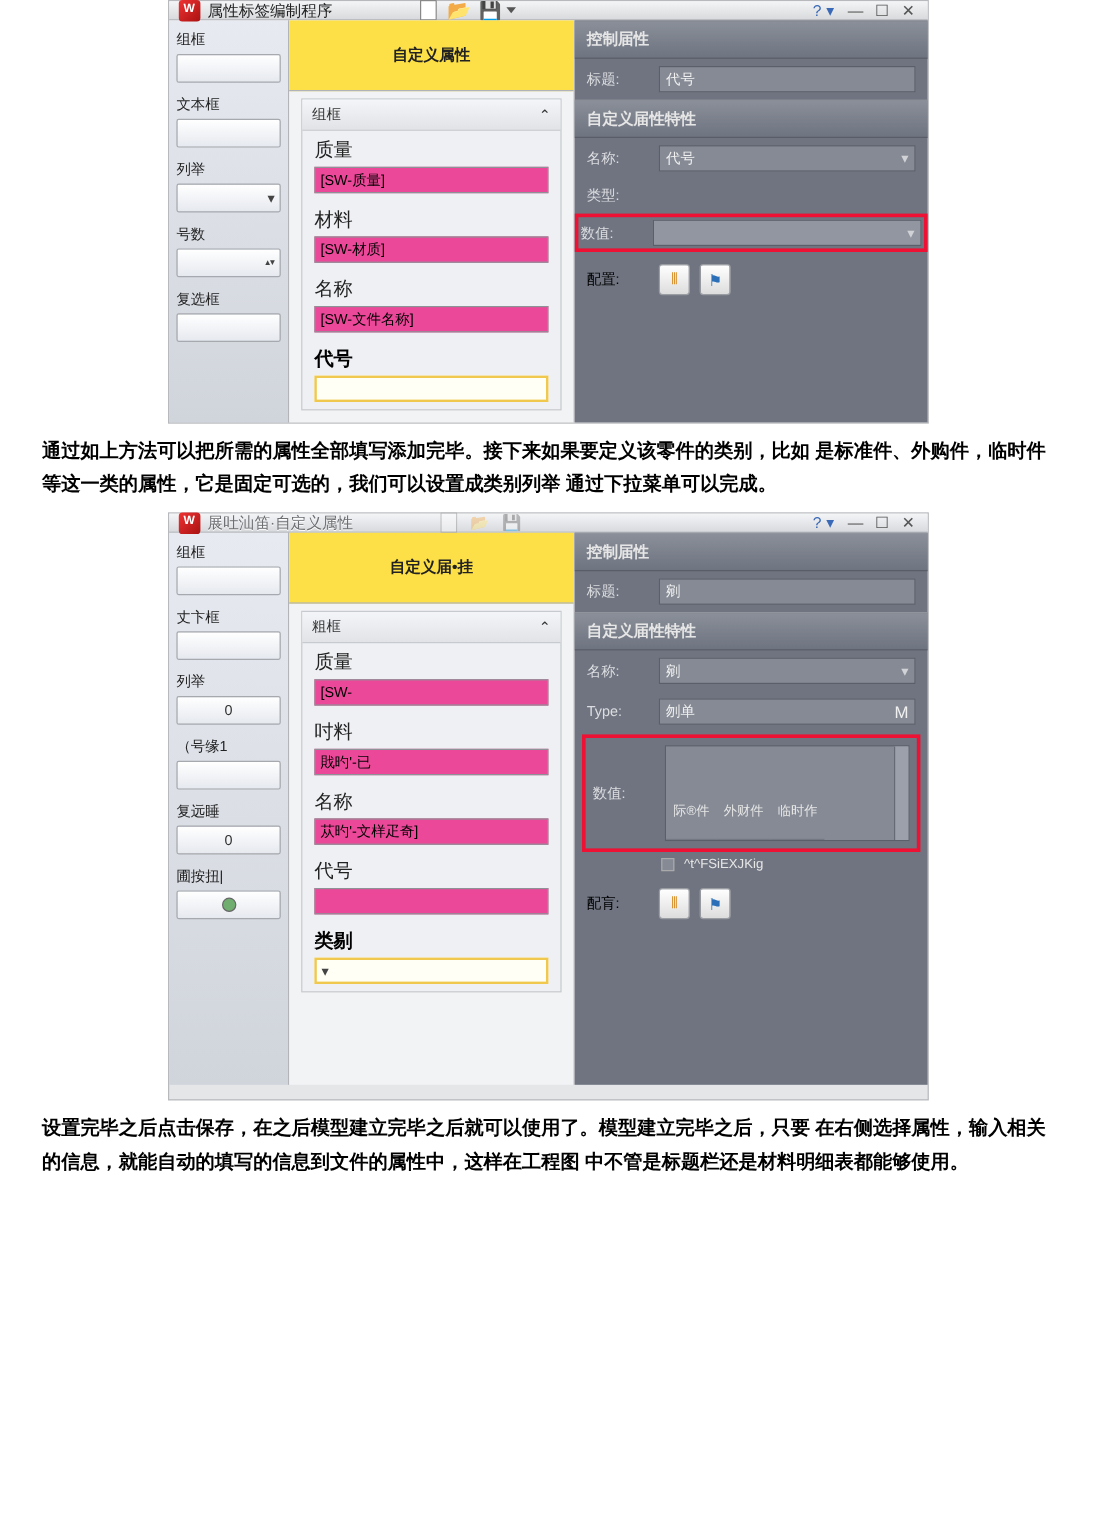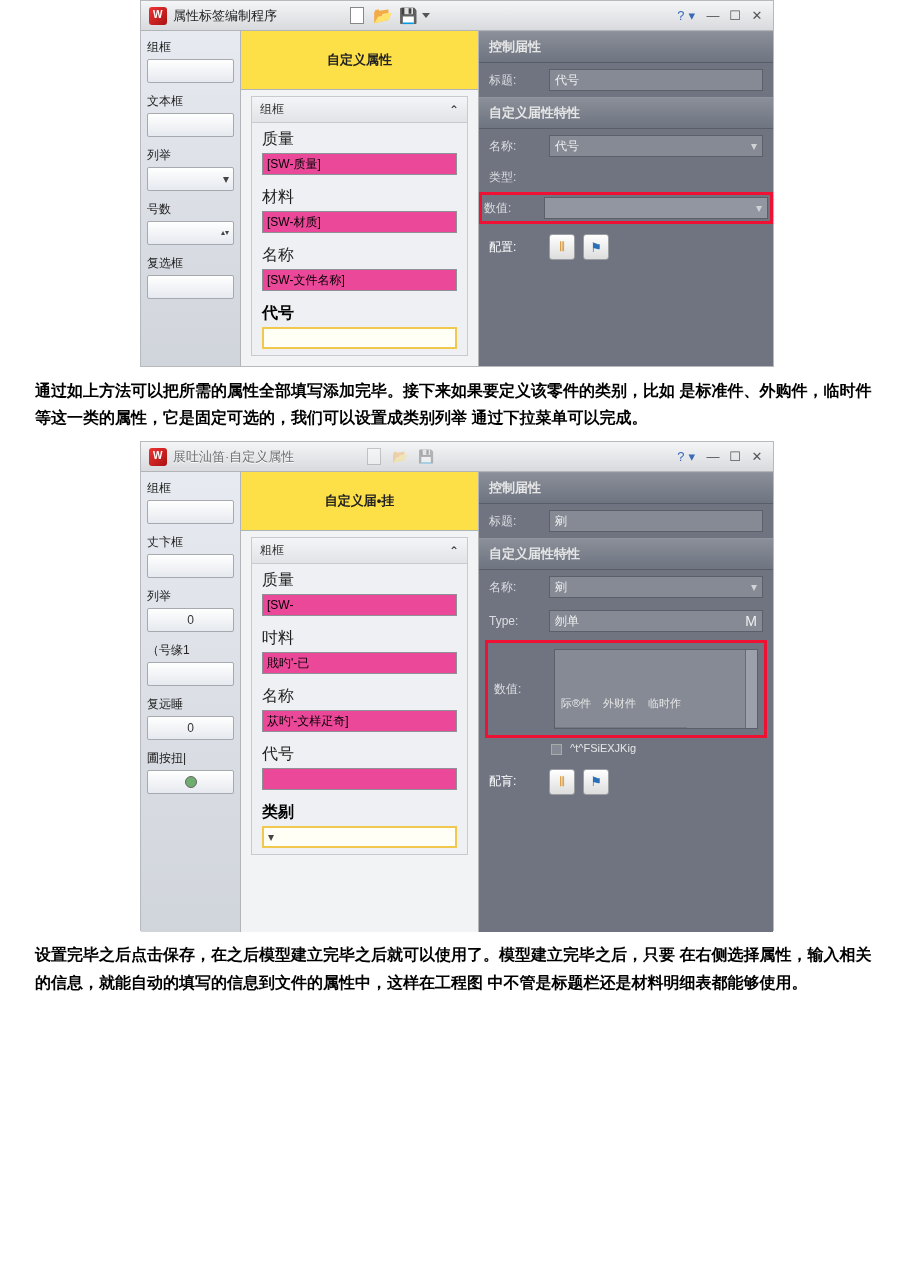--- a/index.html
+++ b/index.html
@@ -21,21 +21,21 @@
   }
   
   .app {
     width: 634px;
     margin-left: 140px;
     background: #e5e6e8;
     border: 1px solid #b7b9bd;
     position: relative;
   }
   .titlebar {
-    height: 30px;
+    height: 16px;
     display: flex;
     align-items: center;
     background: linear-gradient(#f4f5f7,#d8dadd);
     padding: 0 8px;
     border-bottom: 1px solid #b2b4b8;
   }
   .sw-icon {
     width: 18px; height: 18px;
     background: linear-gradient(135deg,#e33,#a11);
     border-radius: 3px;
@@ -144,21 +144,21 @@
   .r-list {
     flex:1; background:#858a94; border:1px solid #5a5f69;
     height:80px; display:flex;
   }
   .r-list-items { flex:1; display:flex; flex-direction:row;margin-top:43px; }
   .r-list-item { padding:3px 6px; color:#e6e6e6; border-bottom:1px solid #737882; font-size:11px;}
   .r-scroll { width:12px; background:#9ba0aa; border-left:1px solid #656a74; }
   .r-checkline { padding:2px 14px 4px 72px; font-size:11px; color:#e6e6e6;}
   .r-checkline::before { content:""; display:inline-block; width:9px;height:9px;border:1px solid #aaa;background:#858a94;margin-right:5px;vertical-align:middle;}
   .r-assign-row { display:flex; align-items:center; gap:8px; padding:10px 10px 16px 10px;}
-  .r-assign-row label { width:52px; color:#ffffff;}
+  .r-assign-row label { width:52px; color:#000000;}
   .r-assign-btn {
     width:26px;height:26px;
     background:linear-gradient(#fff,#ddd);
     border:1px solid #9a9da2; border-radius:3px;
     display:flex;align-items:center;justify-content:center;
     font-size:13px;
   }
   .r-assign-btn.orange { color:#d58a22; }
   .r-assign-btn.flag { color:#2a6fb7; }
   

